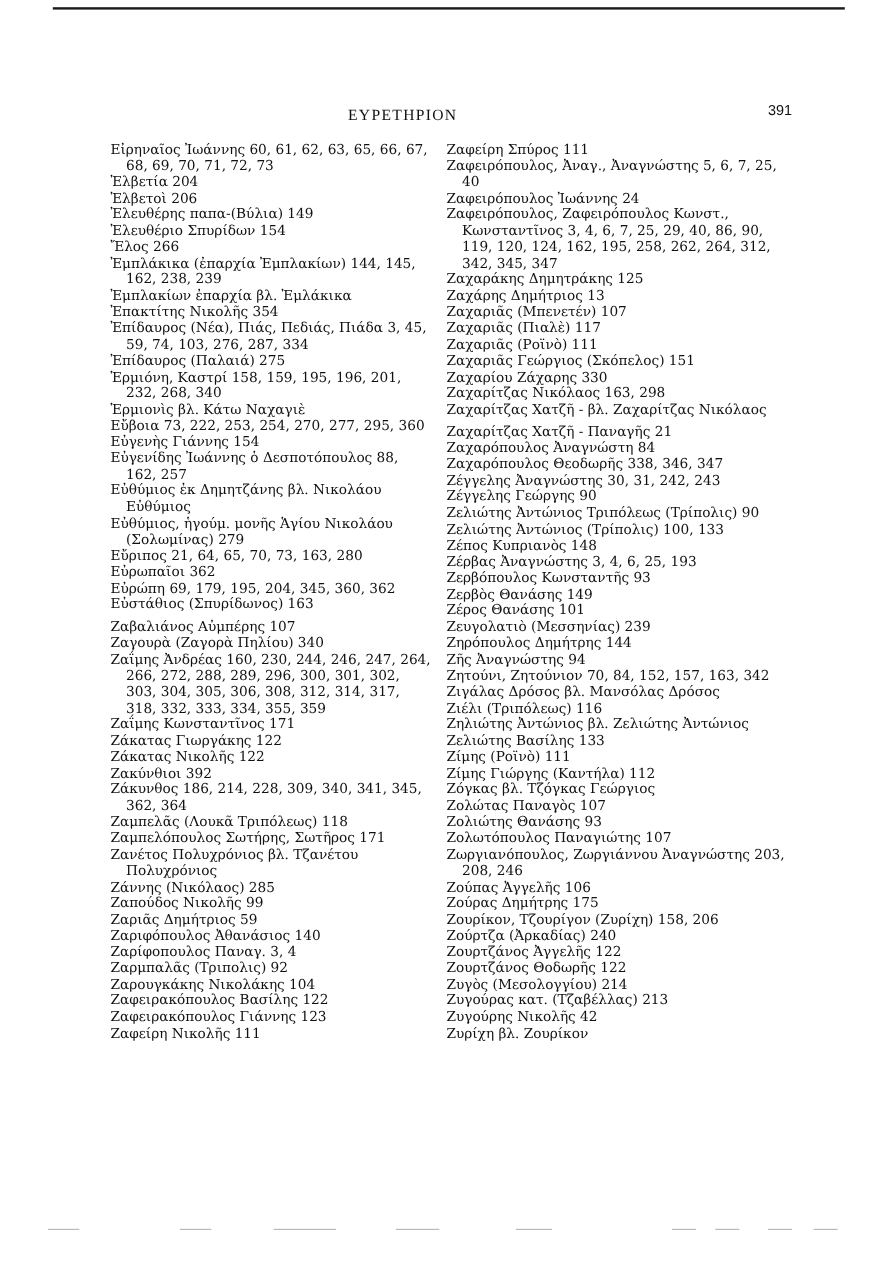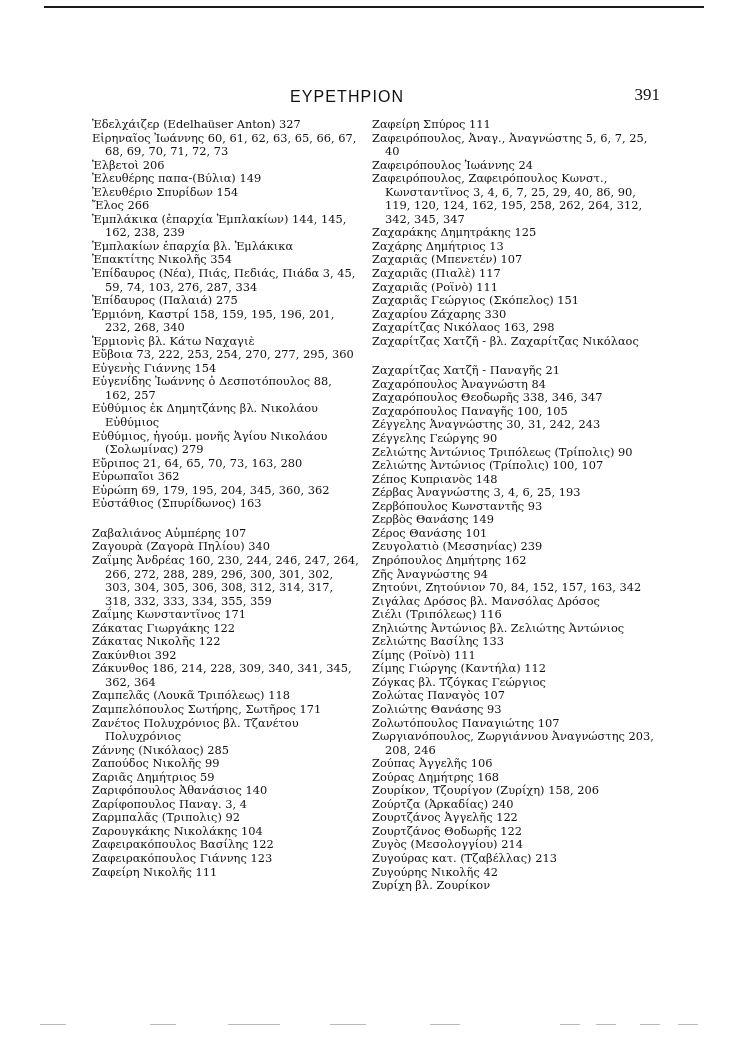--- a/index.html
+++ b/index.html
@@ -38,30 +38,30 @@
     position: absolute;
     left: 90px;
     top: 88px;
     width: 570px;
     height: 16px;
   }
   .header-title {
     position: absolute;
     left: 200px;
     top: 0;
-    font-size: 16px;
+    font-size: 13px;
     letter-spacing: 1.1px;
-    font-family: Liberation Sans, sans-serif;
+    font-family: Liberation Serif, serif;
   }
   .header-pageno {
     position: absolute;
     right: 0;
     top: -3px;
-    font-size: 17px;
-    font-family: Liberation Serif, serif;
+    font-size: 12px;
+    font-family: Liberation Sans, sans-serif;
   }
 
   .columns {
     position: absolute;
     left: 0;
     top: 118px;
     width: 744px;
   }
 
   .col {
@@ -74,21 +74,21 @@
   .col-left { left: 92px; width: 268px; }
   .col-right { left: 372px; width: 292px; }
 
   .entry {
     margin: 0;
     padding: 0 0 0 13px;
     text-indent: -13px;
     white-space: normal;
   }
   .entry.gap {
-    margin-top: 16px;
+    margin-top: 5px;
   }
 
   
   .bottom-marks {
     position: absolute;
     left: 0;
     top: 1022px;
     width: 744px;
     height: 6px;
   }
@@ -107,22 +107,22 @@
 
   <div class="top-rule"></div>
 
   <div class="header">
     <span class="header-title">ΕΥΡΕΤΗΡΙΟΝ</span>
     <span class="header-pageno">391</span>
   </div>
 
   <div class="columns">
     <div class="col col-left">
-        <p class="entry">Ἐδελχάιζερ (Edelhaüser Anton) 327</p>
         <p class="entry">Εἰρηναῖος Ἰωάννης 60, 61, 62, 63, 65, 66, 67, 68, 69, 70, 71, 72, 73</p>
+        <p class="entry">Ἐλβετία 204</p>
         <p class="entry">Ἐλβετοὶ 206</p>
         <p class="entry">Ἐλευθέρης παπα-(Βύλια) 149</p>
         <p class="entry">Ἐλευθέριο Σπυρίδων 154</p>
         <p class="entry">Ἔλος 266</p>
         <p class="entry">Ἐμπλάκικα (ἐπαρχία Ἐμπλακίων) 144, 145, 162, 238, 239</p>
         <p class="entry">Ἐμπλακίων ἐπαρχία βλ. Ἐμλάκικα</p>
         <p class="entry">Ἐπακτίτης Νικολῆς 354</p>
         <p class="entry">Ἐπίδαυρος (Νέα), Πιάς, Πεδιάς, Πιάδα 3, 45, 59, 74, 103, 276, 287, 334</p>
         <p class="entry">Ἐπίδαυρος (Παλαιά) 275</p>
         <p class="entry">Ἑρμιόνη, Καστρί 158, 159, 195, 196, 201, 232, 268, 340</p>
@@ -168,47 +168,46 @@
         <p class="entry">Ζαχαριᾶς (Μπενετέν) 107</p>
         <p class="entry">Ζαχαριᾶς (Πιαλὲ) 117</p>
         <p class="entry">Ζαχαριᾶς (Ροϊνὸ) 111</p>
         <p class="entry">Ζαχαριᾶς Γεώργιος (Σκόπελος) 151</p>
         <p class="entry">Ζαχαρίου Ζάχαρης 330</p>
         <p class="entry">Ζαχαρίτζας Νικόλαος 163, 298</p>
         <p class="entry">Ζαχαρίτζας Χατζῆ - βλ. Ζαχαρίτζας Νικόλαος</p>
         <p class="entry gap">Ζαχαρίτζας Χατζῆ - Παναγῆς 21</p>
         <p class="entry">Ζαχαρόπουλος Ἀναγνώστη 84</p>
         <p class="entry">Ζαχαρόπουλος Θεοδωρῆς 338, 346, 347</p>
-        <p class="entry">Ζαχαρόπουλος Παναγῆς 100, 105</p>
         <p class="entry">Ζέγγελης Ἀναγνώστης 30, 31, 242, 243</p>
         <p class="entry">Ζέγγελης Γεώργης 90</p>
         <p class="entry">Ζελιώτης Ἀντώνιος Τριπόλεως (Τρίπολις) 90</p>
-        <p class="entry">Ζελιώτης Ἀντώνιος (Τρίπολις) 100, 107</p>
+        <p class="entry">Ζελιώτης Ἀντώνιος (Τρίπολις) 100, 133</p>
         <p class="entry">Ζέπος Κυπριανὸς 148</p>
         <p class="entry">Ζέρβας Ἀναγνώστης 3, 4, 6, 25, 193</p>
         <p class="entry">Ζερβόπουλος Κωνσταντῆς 93</p>
         <p class="entry">Ζερβὸς Θανάσης 149</p>
         <p class="entry">Ζέρος Θανάσης 101</p>
         <p class="entry">Ζευγολατιὸ (Μεσσηνίας) 239</p>
-        <p class="entry">Ζηρόπουλος Δημήτρης 162</p>
+        <p class="entry">Ζηρόπουλος Δημήτρης 144</p>
         <p class="entry">Ζῆς Ἀναγνώστης 94</p>
         <p class="entry">Ζητούνι, Ζητούνιον 70, 84, 152, 157, 163, 342</p>
         <p class="entry">Ζιγάλας Δρόσος βλ. Μανσόλας Δρόσος</p>
         <p class="entry">Ζιέλι (Τριπόλεως) 116</p>
         <p class="entry">Ζηλιώτης Ἀντώνιος βλ. Ζελιώτης Ἀντώνιος</p>
         <p class="entry">Ζελιώτης Βασίλης 133</p>
         <p class="entry">Ζίμης (Ροϊνὸ) 111</p>
         <p class="entry">Ζίμης Γιώργης (Καντήλα) 112</p>
         <p class="entry">Ζόγκας βλ. Τζόγκας Γεώργιος</p>
         <p class="entry">Ζολώτας Παναγὸς 107</p>
         <p class="entry">Ζολιώτης Θανάσης 93</p>
         <p class="entry">Ζολωτόπουλος Παναγιώτης 107</p>
         <p class="entry">Ζωργιανόπουλος, Ζωργιάννου Ἀναγνώστης 203, 208, 246</p>
         <p class="entry">Ζούπας Ἀγγελῆς 106</p>
-        <p class="entry">Ζούρας Δημήτρης 168</p>
+        <p class="entry">Ζούρας Δημήτρης 175</p>
         <p class="entry">Ζουρίκον, Τζουρίγον (Ζυρίχη) 158, 206</p>
         <p class="entry">Ζούρτζα (Ἀρκαδίας) 240</p>
         <p class="entry">Ζουρτζάνος Ἀγγελῆς 122</p>
         <p class="entry">Ζουρτζάνος Θοδωρῆς 122</p>
         <p class="entry">Ζυγὸς (Μεσολογγίου) 214</p>
         <p class="entry">Ζυγούρας κατ. (Τζαβέλλας) 213</p>
         <p class="entry">Ζυγούρης Νικολῆς 42</p>
         <p class="entry">Ζυρίχη βλ. Ζουρίκον</p>
       </div>
   </div>

